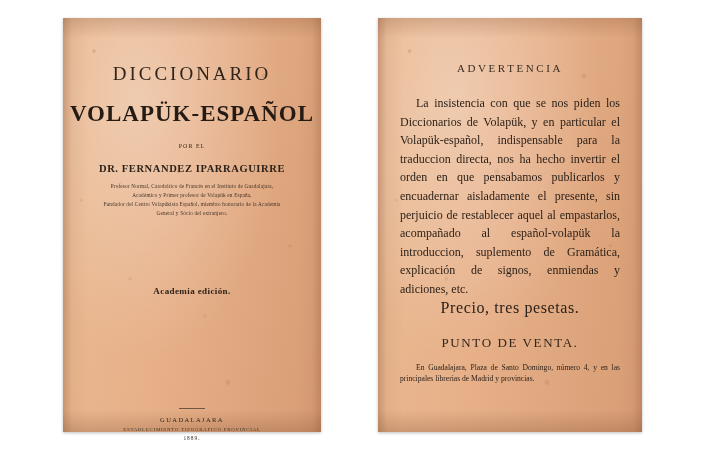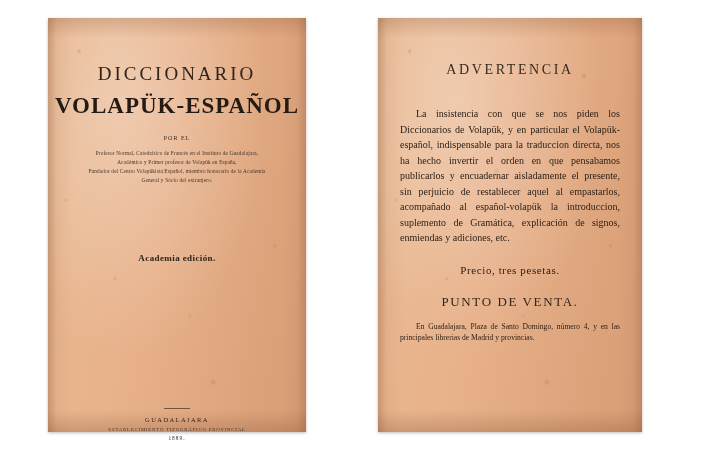--- a/index.html
+++ b/index.html
@@ -23,21 +23,21 @@
   
   .page {
     position: absolute;
     top: 18px;
     height: 414px;
     background:
       radial-gradient(ellipse at 30% 20%, rgba(255,255,255,0.30) 0%, rgba(255,255,255,0) 55%),
       linear-gradient(100deg, #e8b48c 0%, #e9b78f 18%, #e7b089 45%, #dfa77f 72%, #d79c74 100%);
     box-shadow: 0 1px 3px rgba(0,0,0,0.25);
   }
-  .page.left  { left: 48px;  width: 258px; }
+  .page.left  { left: 63px;  width: 258px; }
   .page.right { left: 378px; width: 264px; }
 
   
   .page::before {
     content: "";
     position: absolute;
     inset: 0;
     background:
       linear-gradient(to right, rgba(120,70,40,0.30) 0px, rgba(120,70,40,0.06) 9px, rgba(0,0,0,0) 26px),
       linear-gradient(to left,  rgba(120,70,40,0.26) 0px, rgba(120,70,40,0.05) 9px, rgba(0,0,0,0) 24px),
@@ -74,21 +74,21 @@
 
   
   .cover-title {
     margin-top: 45px;
     font-size: 19px;
     letter-spacing: 3px;
     font-weight: 400;
     color: #30241b;
   }
   .cover-subtitle {
-    margin-top: 8px;
+    margin-top: 16px;
     font-size: 23px;
     font-weight: 700;
     letter-spacing: 1px;
     color: #241b14;
   }
   .cover-byline {
     margin-top: 16px;
     font-size: 6px;
     letter-spacing: 1px;
     color: #3a2c21;
@@ -145,35 +145,34 @@
     letter-spacing: 1px;
     color: #3a2c21;
   }
 
   
   .notice-wrap {
     padding: 0 22px;
   }
   .notice-heading {
     margin-top: 44px;
-    font-size: 14px;
+    font-size: 11px;
     letter-spacing: 2.6px;
     color: #3a2b20;
   }
   .notice-body {
-    margin-top: 28px;
+    margin-top: 20px;
     text-align: justify;
-    font-size: 10px;
+    font-size: 12px;
     line-height: 1.55;
     color: #2e2219;
     text-indent: 16px;
   }
   .notice-price {
-    margin-top: 18px;
-    font-size: 11px;
+    font-size: 16px;
     letter-spacing: 0.6px;
     color: #2c2119;
   }
   .notice-sale-heading {
     margin-top: 18px;
     font-size: 13px;
     letter-spacing: 1.6px;
     color: #33261c;
   }
   .notice-address {
@@ -197,20 +196,21 @@
 </head>
 <body>
 
 <div class="scene">
 
   <div class="page left">
     <div class="page-inner">
       <div class="cover-title">DICCIONARIO</div>
       <div class="cover-subtitle">VOLAPÜK-ESPAÑOL</div>
       <div class="cover-byline">POR EL</div>
+      <div class="cover-author">DR. FERNANDEZ IPARRAGUIRRE</div>
       <div class="cover-credentials">
         <div>Profesor Normal, Catedrático de Francés en el Instituto de Guadalajara,</div>
         <div>Académico y Primer profesor de Volapük en España,</div>
         <div>Fundador del Centro Volapükista Español, miembro honorario de la Academia</div>
         <div>General y Sócio del extranjero.</div>
       </div>
       <div class="cover-edition">Academia edición.</div>
 
       <div class="cover-footer">
         <div class="cover-rule"></div>

